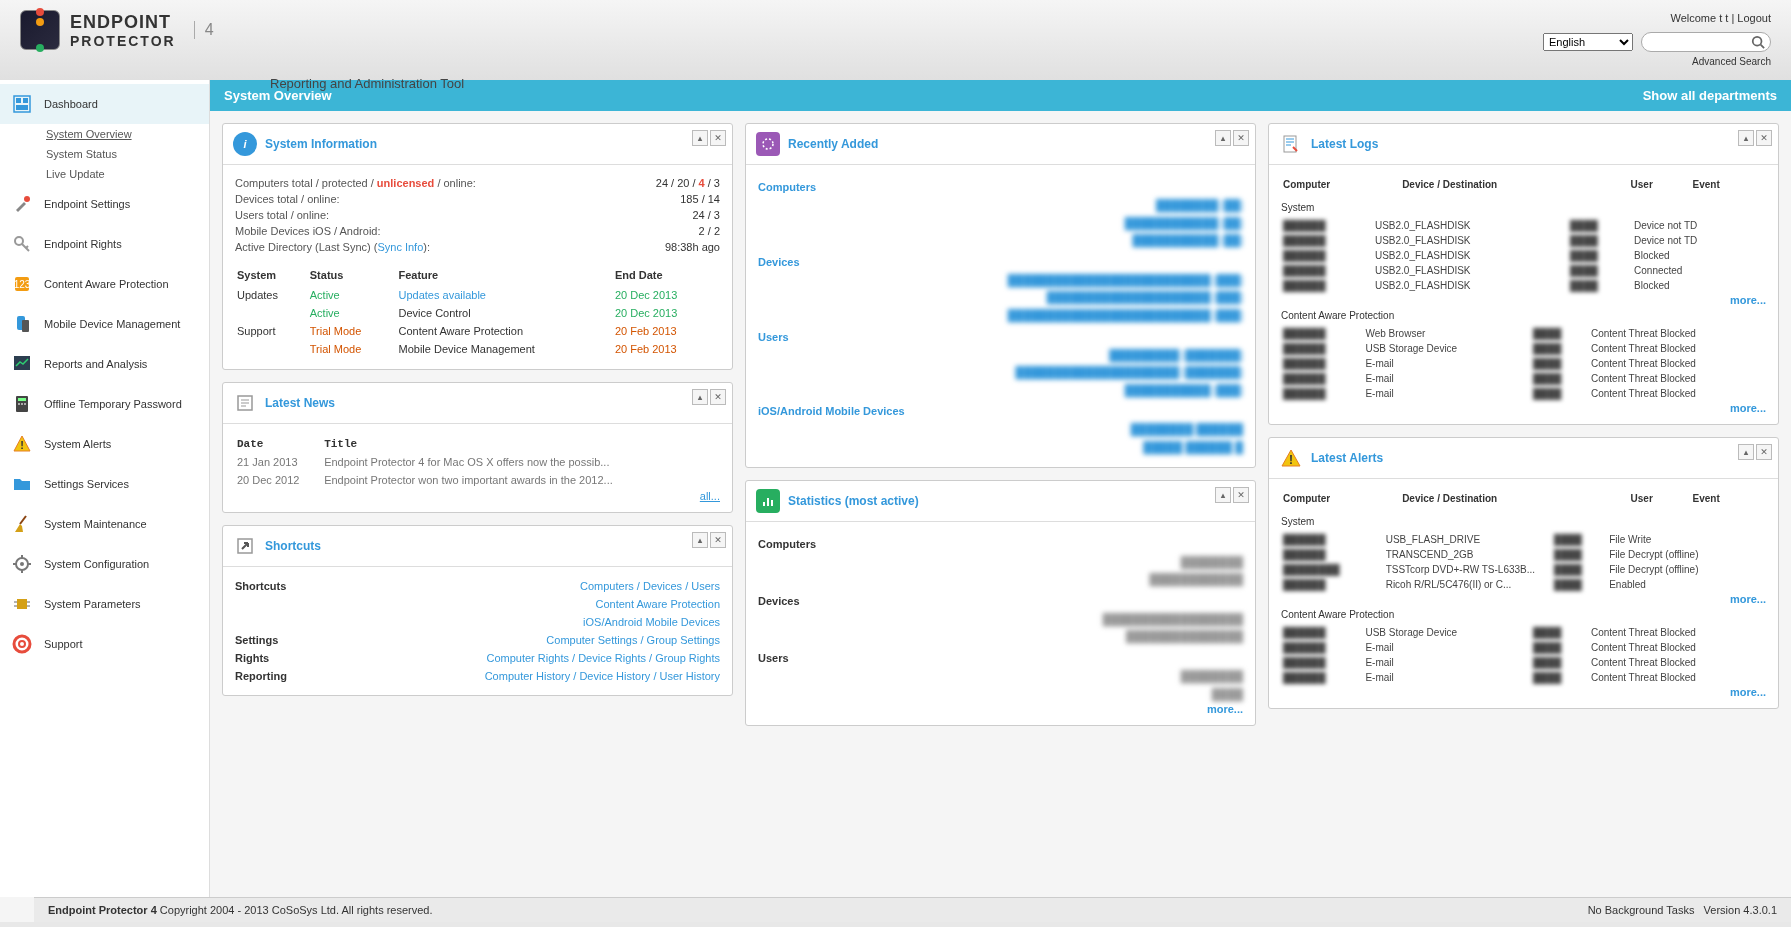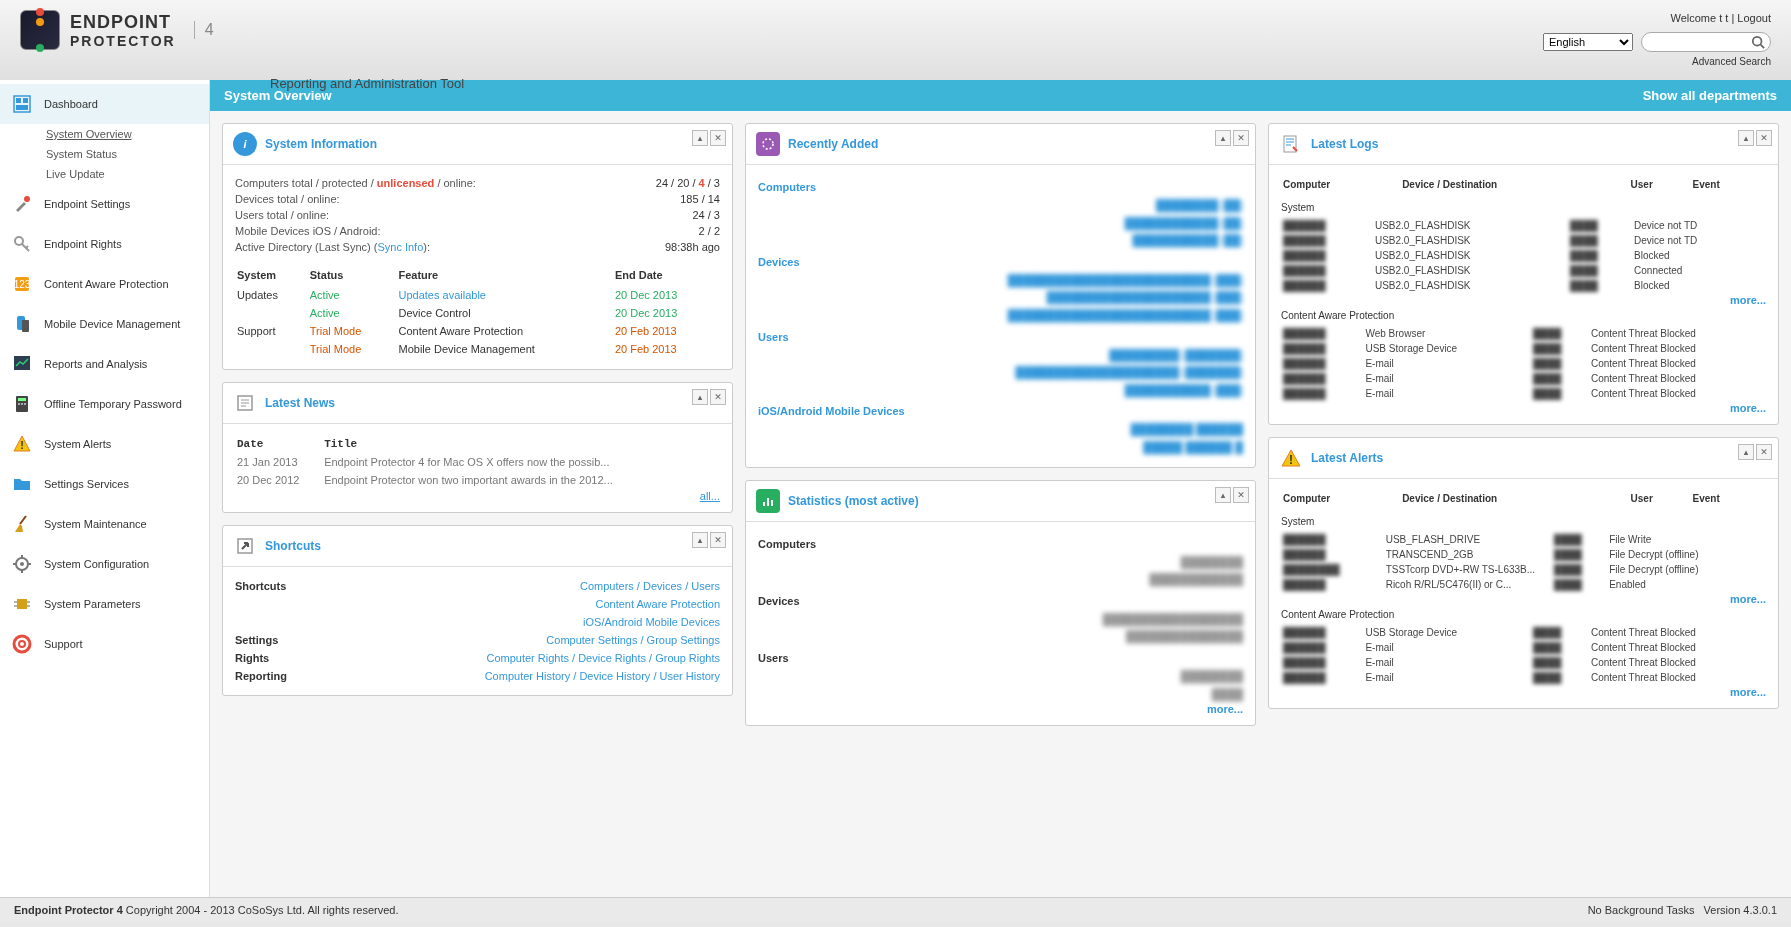--- a/index.html
+++ b/index.html
@@ -61,21 +61,21 @@
 .shortcut-row .links a { color: #3498db; text-decoration: none; }
 .section-h { color: #3498db; font-weight: bold; padding: 6px 0 4px 0; font-size: 11px; }
 .blur-list { text-align: right; color: #3498db; filter: blur(2.5px); line-height: 1.6; font-size: 11px; }
 .more-link { text-align: right; }
 .more-link a { color: #3498db; font-weight: bold; text-decoration: none; font-size: 11px; }
 .log-table { width: 100%; font-size: 10px; }
 .log-table th { text-align: left; font-weight: bold; padding: 2px 4px 6px 0; color: #333; }
 .log-table td { padding: 1px 4px 1px 0; color: #444; white-space: nowrap; overflow: hidden; text-overflow: ellipsis; max-width: 100px; }
 .log-table .blur { filter: blur(2px); }
 .sub-header { font-size: 10px; color: #333; padding: 4px 0; }
-.footer { background: #eaeaea; border-top: 1px solid #ccc; padding: 6px 14px; display: flex; justify-content: space-between; font-size: 11px; color: #333; }
+.footer { background: #eaeaea; border-top: 1px solid #ccc; padding: 6px 14px; display: flex; justify-content: space-between; font-size: 11px; color: #333; margin-left: 34px; }
 .footer b { font-weight: bold; }
 .picon { width: 24px; height: 24px; border-radius: 4px; display: inline-flex; align-items: center; justify-content: center; }
 </style>
 </head>
 <body>
 
 <div class="header">
   <div class="logo-area">
     <div class="logo-icon">
       <div class="traffic-light">

